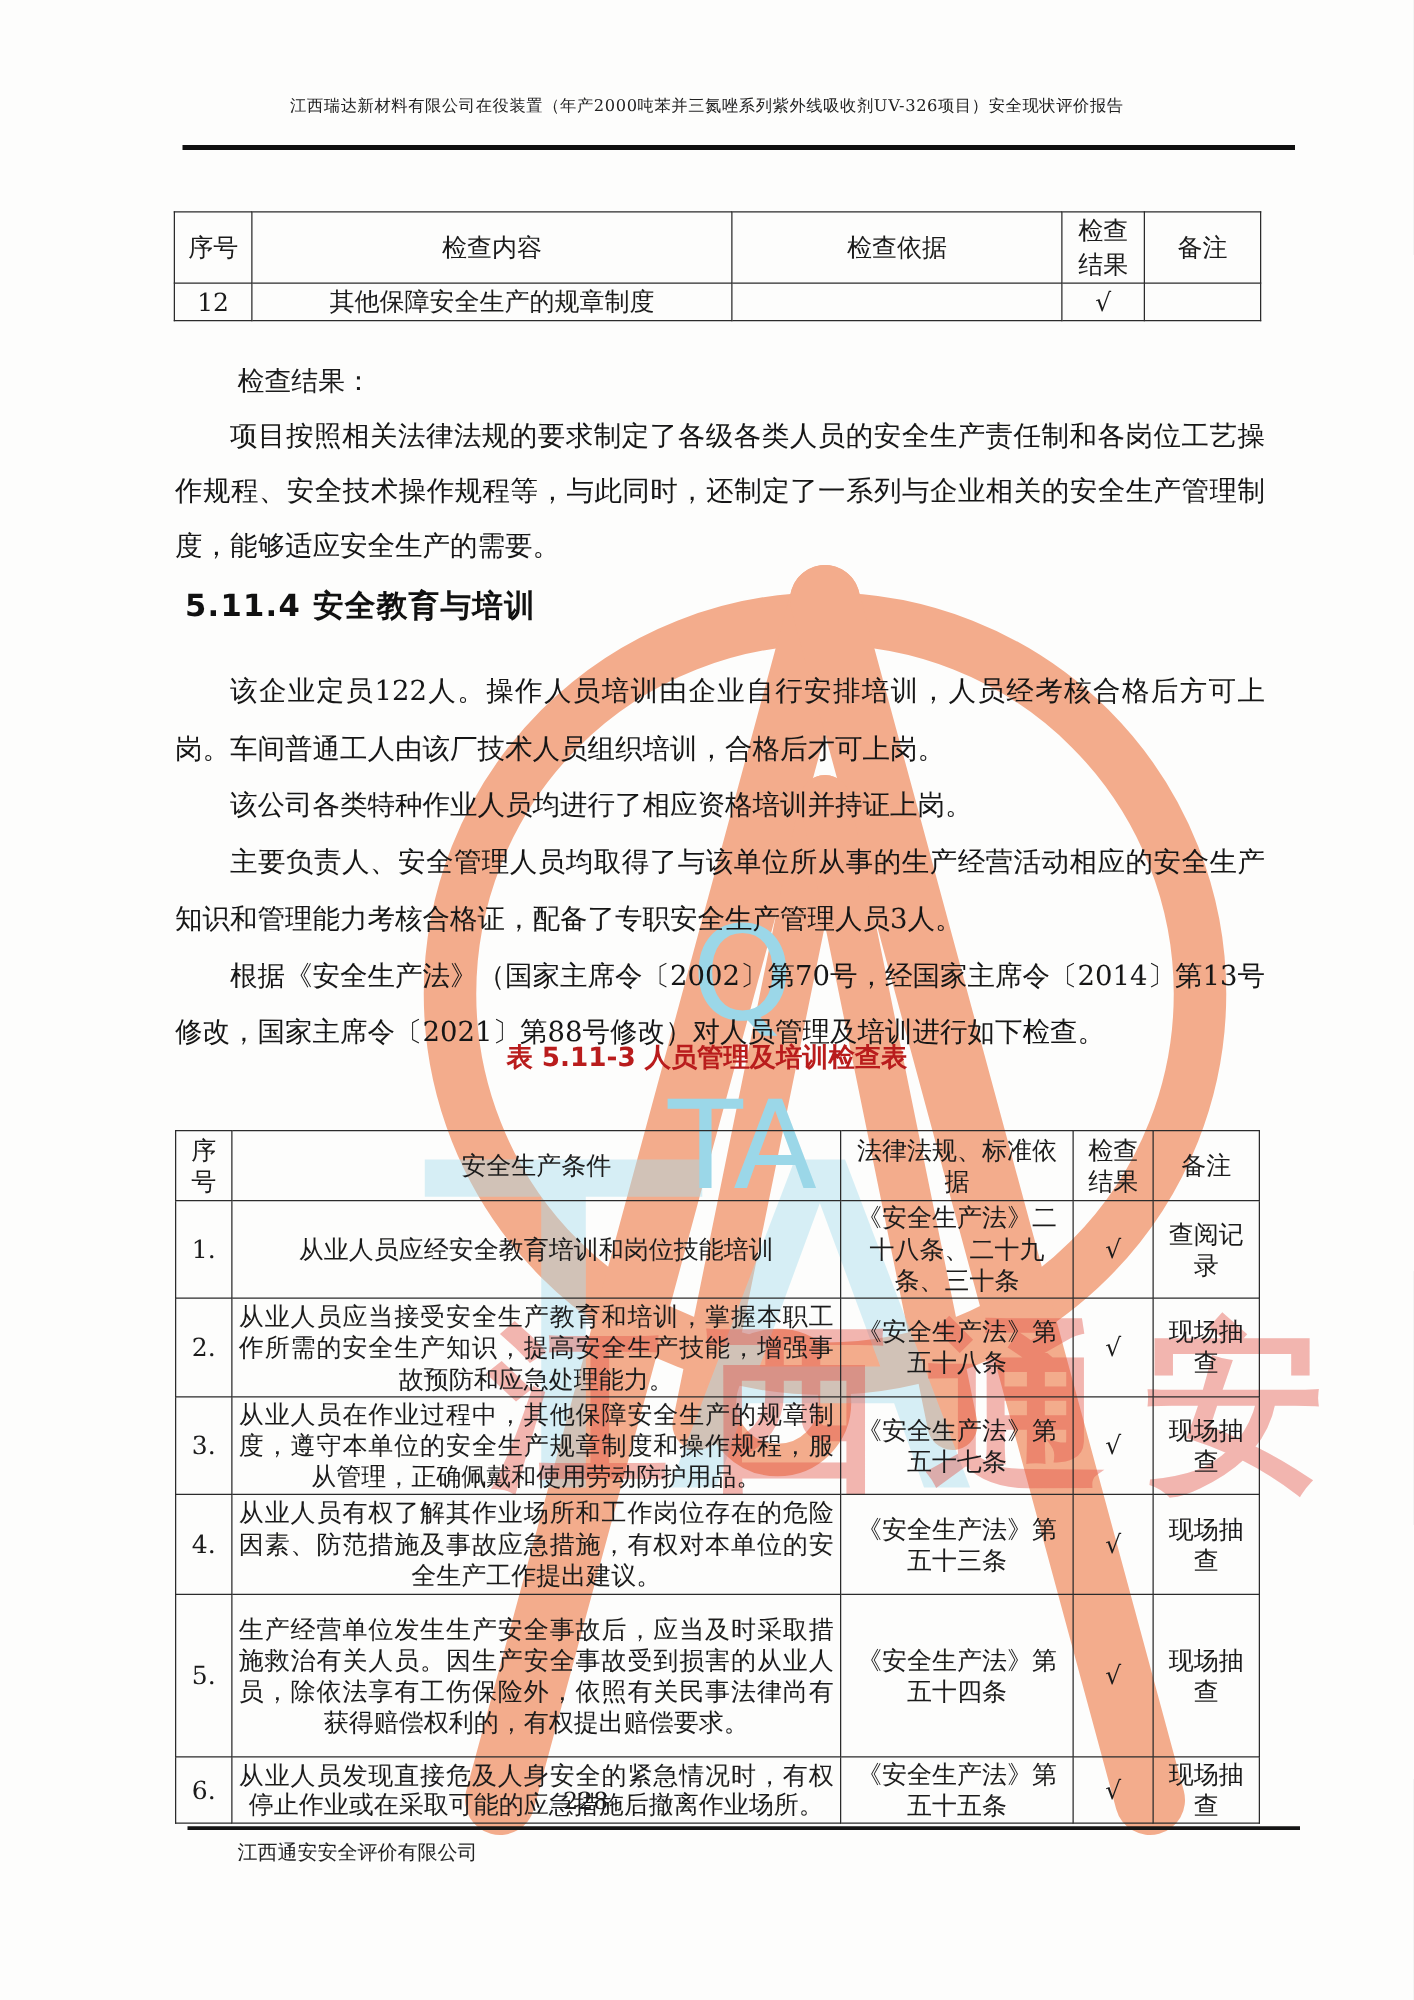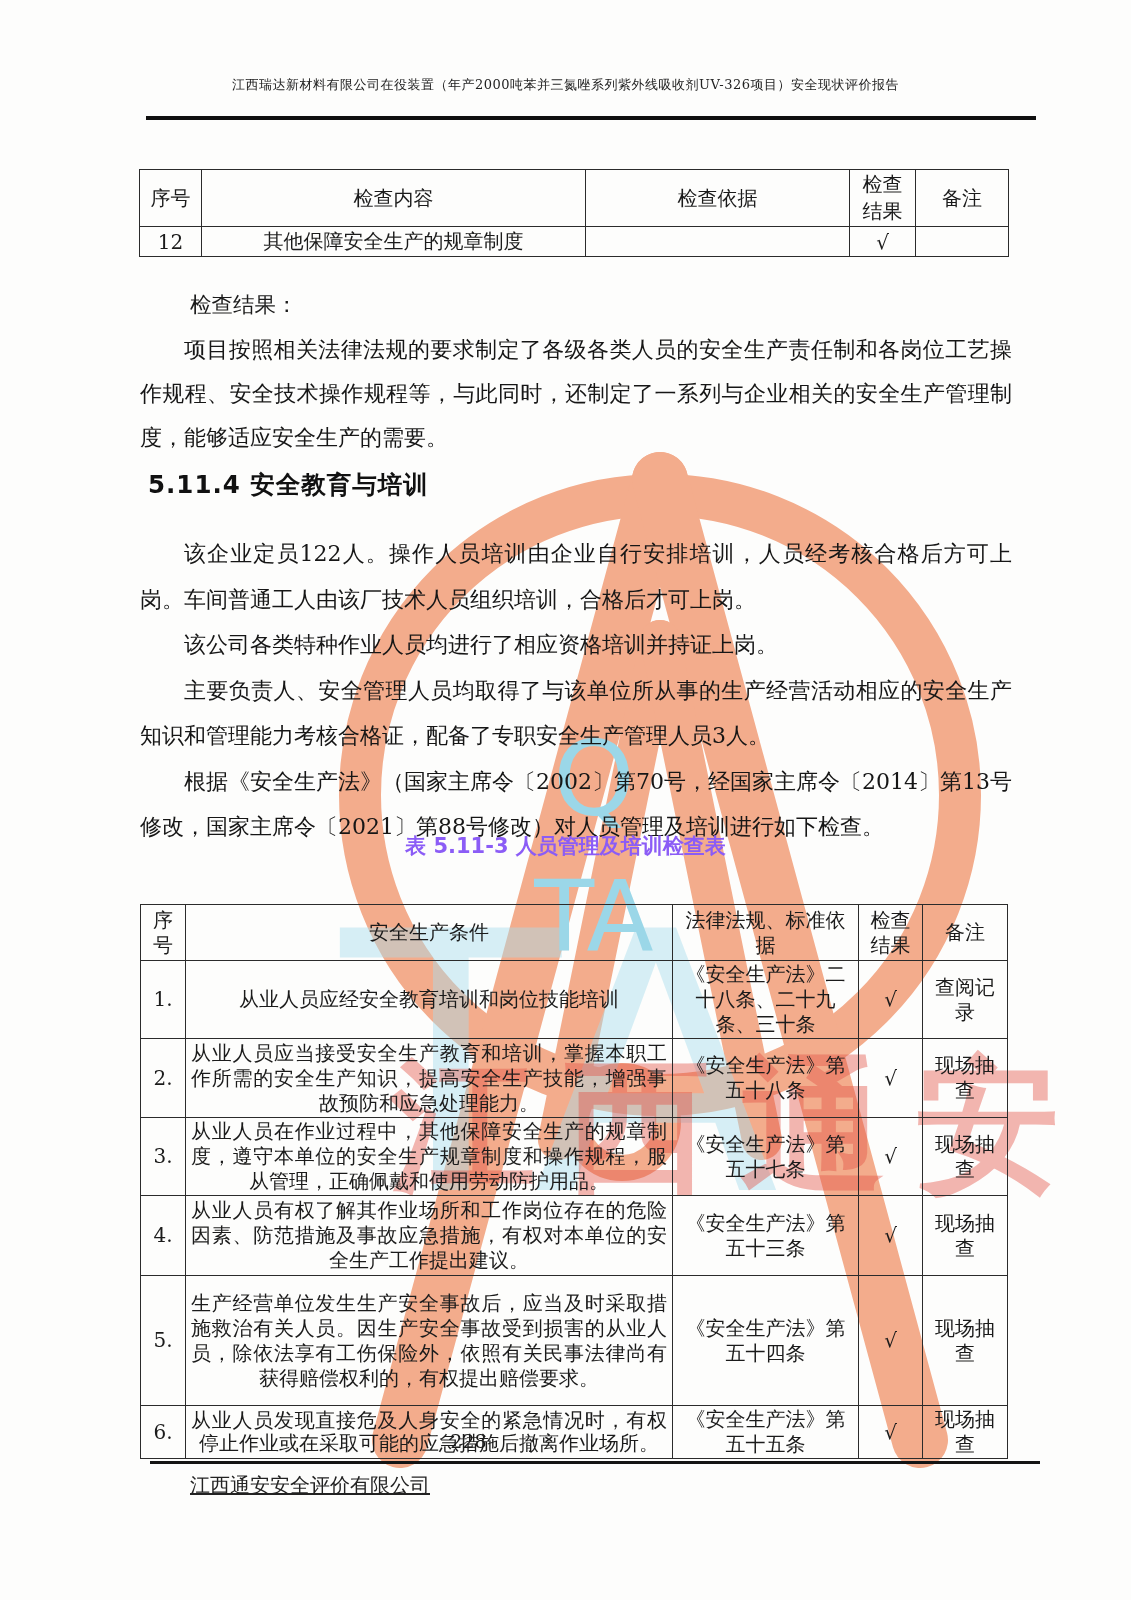--- a/index.html
+++ b/index.html
@@ -36,25 +36,25 @@
   }
   .flow p{margin:0;text-indent:2em;}
   .section-head{
     position:absolute;left:148px;top:468px;
     font-family:"DejaVu Sans","Liberation Sans",sans-serif;
     font-size:24.5px;font-weight:bold;color:#111;letter-spacing:1px;
   }
   .tbl-caption{
     position:absolute;left:0;top:832px;width:1131px;text-align:center;
     font-family:"DejaVu Sans","Liberation Sans",sans-serif;
-    font-size:21px;font-weight:bold;color:#8b5cf6;
+    font-size:21px;font-weight:bold;color:#b91c1c;
   }
   .page-num{position:absolute;left:12px;top:1430px;width:913px;text-align:center;font-size:19px;}
   .footer-rule{position:absolute;left:150px;top:1461px;width:890px;height:2.5px;background:#141414;}
-  .footer-left{position:absolute;left:190px;top:1472px;font-size:20px;color:#222;text-decoration:underline;}
+  .footer-left{position:absolute;left:190px;top:1472px;font-size:16px;color:#222;}
   .footer-right{position:absolute;right:95px;top:1472px;font-size:20px;color:#222;}
 </style>
 </head>
 <body>
 
 <div class="page">
 
   <svg class="wm" width="1131" height="1600" viewBox="0 0 1131 1600">
     <circle cx="660" cy="795" r="300" fill="none" stroke="#F3AC8C" stroke-width="42"></circle>
     <path d="M660 480 L400 1440" stroke="#F3AC8C" stroke-width="56" fill="none" stroke-linecap="round"></path>

